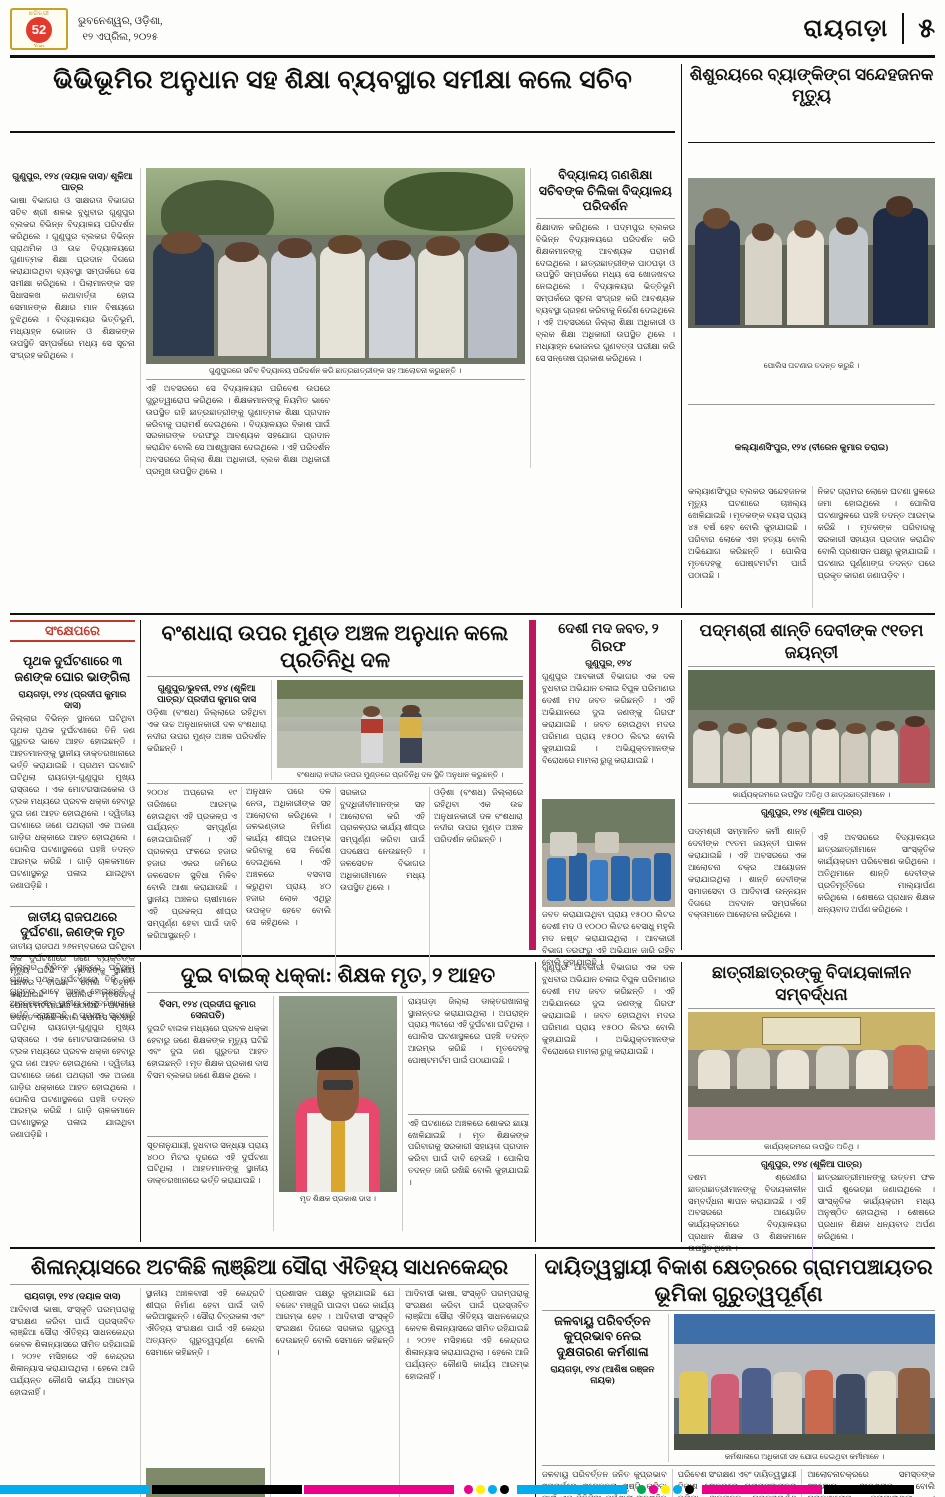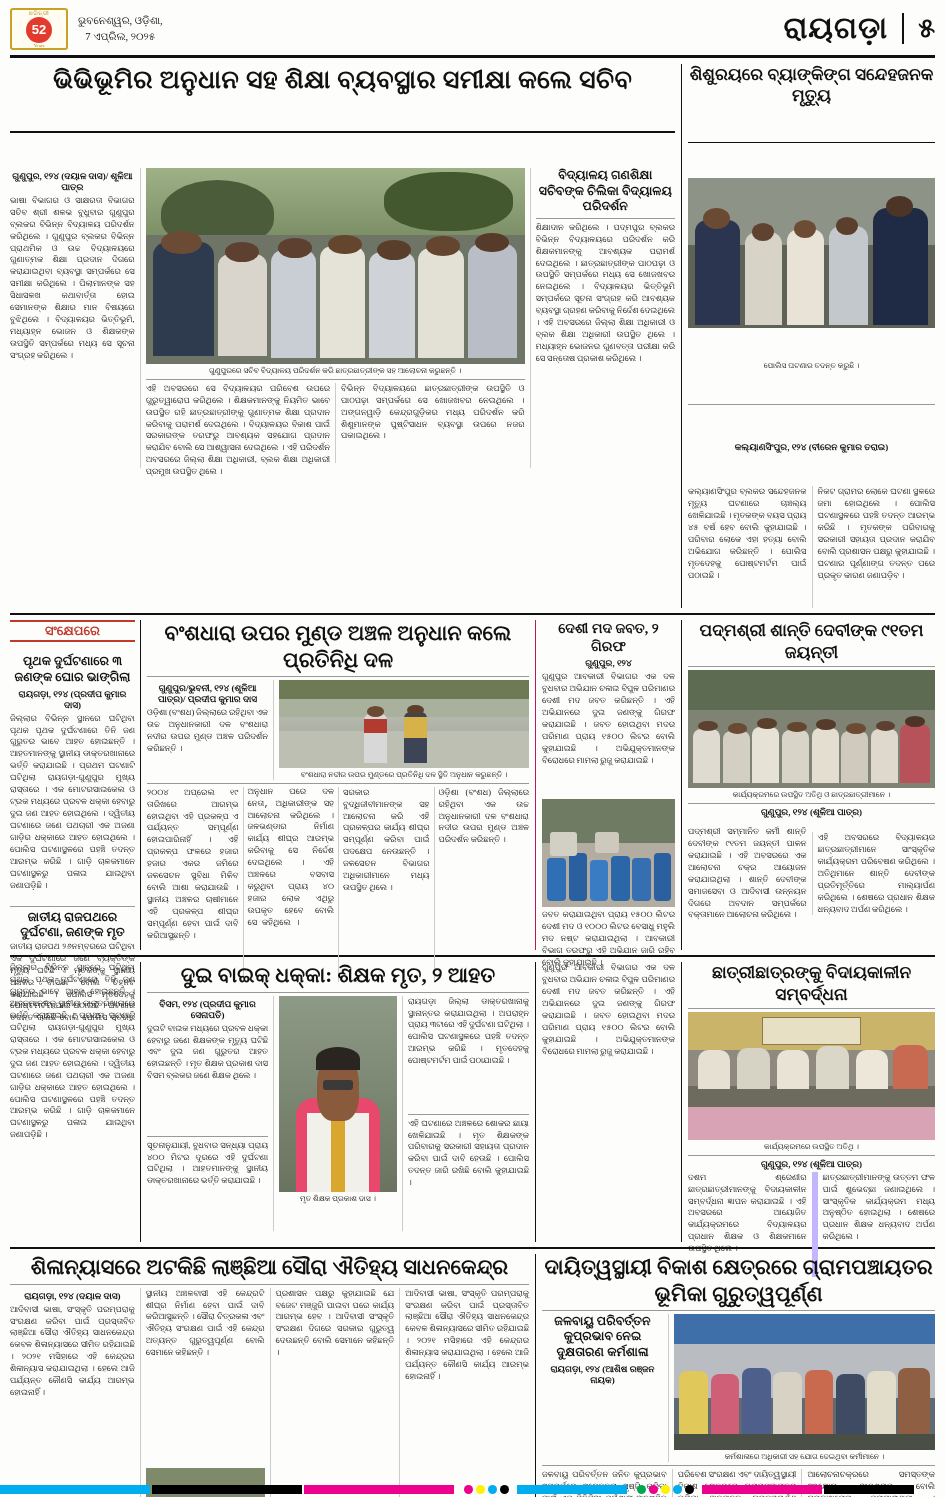--- a/index.html
+++ b/index.html
@@ -23,21 +23,21 @@
   }
   .logo-top { font-size:6px; color:#b8860b; letter-spacing:.5px; }
   .logo-circle {
     width:26px;height:26px;border-radius:50%;background:#e23b2e;color:#fff;
     display:flex;align-items:center;justify-content:center;font-size:13px;font-weight:bold;
     font-family:"Liberation Sans",sans-serif;
   }
   .logo-bottom { font-size:5px; color:#b8860b; }
   .masthead-place { font-size:10.5px; line-height:1.45; text-align:center; }
   .masthead-spacer { flex:1; }
-  .masthead-title { font-size:30px; font-weight:bold; letter-spacing:1px; }
+  .masthead-title { font-size:24px; font-weight:bold; letter-spacing:1px; }
   .masthead-pageno { font-size:27px; font-weight:bold; margin-left:14px; padding-left:14px; border-left:2px solid #111; }
 
   
   .hl { font-weight:bold; text-align:center; line-height:1.25; }
   .hl-xl { font-size:25.5px; letter-spacing:.3px; }
   .hl-lg { font-size:21px; }
   .hl-md { font-size:17px; }
   .hl-sm { font-size:14px; }
   .hl-xs { font-size:12.5px; }
   .dateline { font-size:9px; font-weight:bold; text-align:center; margin:3px 0 2px; }
@@ -68,21 +68,21 @@
 <div class="page">
 
   <div class="masthead">
     <div class="logo-badge">
       <div class="logo-top">ଧରିତ୍ରୀ</div>
       <div class="logo-circle">52</div>
       <div class="logo-bottom">Years</div>
     </div>
     <div class="masthead-place">
       <div>ଭୁବନେଶ୍ୱର, ଓଡ଼ିଶା,</div>
-      <div>7 ଏପ୍ରିଲ, ୨୦୨୫</div>
+      <div>୧୨ ଏପ୍ରିଲ, ୨୦୨୫</div>
     </div>
     <div class="masthead-spacer"></div>
     <div class="masthead-title">ରାୟଗଡ଼ା</div>
     <div class="masthead-pageno">୫</div>
   </div>
 
   <div class="row" style="margin-top:6px;">
 
     <div class="col" style="width:672px; padding-right:6px; border-right:1px solid #111;">
       <div class="hl hl-xl">ଭିଭିଭୂମିର ଅନୁଧାନ ସହ ଶିକ୍ଷା ବ୍ୟବସ୍ଥାର ସମୀକ୍ଷା କଲେ ସଚିବ</div>
@@ -113,21 +113,20 @@
             <div style="position:absolute;left:35%;bottom:54%;width:9%;height:10%;background:#5d4030;border-radius:50%;"></div>
             <div style="position:absolute;left:48%;bottom:56%;width:9%;height:10%;background:#64462f;border-radius:50%;"></div>
             <div style="position:absolute;left:61%;bottom:53%;width:9%;height:10%;background:#5a3e2c;border-radius:50%;"></div>
             <div style="position:absolute;left:74%;bottom:55%;width:9%;height:10%;background:#634530;border-radius:50%;"></div>
             <div style="position:absolute;left:87%;bottom:57%;width:9%;height:10%;background:#573b2a;border-radius:50%;"></div>
           </div>
           <div class="cap">ଗୁଣୁପୁରରେ ସଚିବ ବିଦ୍ୟାଳୟ ପରିଦର୍ଶନ କରି ଛାତ୍ରଛାତ୍ରୀଙ୍କ ସହ ଆଲୋଚନା କରୁଛନ୍ତି ।</div>
           <div class="rule-thin"></div>
           <div class="row" style="height:80px;">
             <div style="width:50%;padding-right:5px;" class="body-text">ଏହି ଅବସରରେ ସେ ବିଦ୍ୟାଳୟର ପରିବେଶ ଉପରେ ଗୁରୁତ୍ୱାରୋପ କରିଥିଲେ । ଶିକ୍ଷକମାନଙ୍କୁ ନିୟମିତ ଭାବେ ଉପସ୍ଥିତ ରହି ଛାତ୍ରଛାତ୍ରୀଙ୍କୁ ଗୁଣାତ୍ମକ ଶିକ୍ଷା ପ୍ରଦାନ କରିବାକୁ ପରାମର୍ଶ ଦେଇଥିଲେ । ବିଦ୍ୟାଳୟର ବିକାଶ ପାଇଁ ସରକାରଙ୍କ ତରଫରୁ ଆବଶ୍ୟକ ସହଯୋଗ ପ୍ରଦାନ କରାଯିବ ବୋଲି ସେ ଆଶ୍ୱାସନା ଦେଇଥିଲେ । ଏହି ପରିଦର୍ଶନ ଅବସରରେ ଜିଲ୍ଲା ଶିକ୍ଷା ଅଧିକାରୀ, ବ୍ଲକ ଶିକ୍ଷା ଅଧିକାରୀ ପ୍ରମୁଖ ଉପସ୍ଥିତ ଥିଲେ ।</div>
-            <div style="width:50%;padding-left:5px;border-left:1px solid #ccc;" class="body-text">ବିଭିନ୍ନ ବିଦ୍ୟାଳୟରେ ଛାତ୍ରଛାତ୍ରୀଙ୍କ ଉପସ୍ଥିତି ଓ ପାଠପଢ଼ା ସମ୍ପର୍କରେ ସେ ଖୋଜଖବର ନେଇଥିଲେ । ଅଙ୍ଗନୱାଡ଼ି କେନ୍ଦ୍ରଗୁଡ଼ିକର ମଧ୍ୟ ପରିଦର୍ଶନ କରି ଶିଶୁମାନଙ୍କ ପୁଷ୍ଟିସାଧନ ବ୍ୟବସ୍ଥା ଉପରେ ନଜର ପକାଇଥିଲେ ।</div>
           </div>
         </div>
 
         <div style="width:146px; padding-left:5px;">
           <div class="hl hl-xs">ବିଦ୍ୟାଳୟ ଗଣଶିକ୍ଷା ସଚିବଙ୍କ ଚିଲିକା ବିଦ୍ୟାଳୟ ପରିଦର୍ଶନ</div>
           <div class="rule-thin"></div>
           <div class="body-text" style="height:225px;overflow:hidden;">ଶିକ୍ଷାଦାନ କରିଥିଲେ । ପଦ୍ମପୁର ବ୍ଲକର ବିଭିନ୍ନ ବିଦ୍ୟାଳୟରେ ପରିଦର୍ଶନ କରି ଶିକ୍ଷକମାନଙ୍କୁ ଆବଶ୍ୟକ ପରାମର୍ଶ ଦେଇଥିଲେ । ଛାତ୍ରଛାତ୍ରୀଙ୍କ ପାଠପଢ଼ା ଓ ଉପସ୍ଥିତି ସମ୍ପର୍କରେ ମଧ୍ୟ ସେ ଖୋଜଖବର ନେଇଥିଲେ । ବିଦ୍ୟାଳୟର ଭିତ୍ତିଭୂମି ସମ୍ପର୍କରେ ସୂଚନା ସଂଗ୍ରହ କରି ଆବଶ୍ୟକ ବ୍ୟବସ୍ଥା ଗ୍ରହଣ କରିବାକୁ ନିର୍ଦ୍ଦେଶ ଦେଇଥିଲେ । ଏହି ଅବସରରେ ଜିଲ୍ଲା ଶିକ୍ଷା ଅଧିକାରୀ ଓ ବ୍ଲକ ଶିକ୍ଷା ଅଧିକାରୀ ଉପସ୍ଥିତ ଥିଲେ । ମଧ୍ୟାହ୍ନ ଭୋଜନର ଗୁଣବତ୍ତା ପରୀକ୍ଷା କରି ସେ ସନ୍ତୋଷ ପ୍ରକାଶ କରିଥିଲେ ।</div>
         </div>
       </div>
     </div>
@@ -166,21 +165,21 @@
     <div style="width:131px;padding-right:5px;border-right:1px solid #111;">
       <div class="sank-head">ସଂକ୍ଷେପରେ</div>
       <div class="hl hl-xs">ପୃଥକ ଦୁର୍ଘଟଣାରେ ୩ ଜଣଙ୍କ ଘୋର ଭାଙ୍ଗିଲା</div>
       <div class="dateline">ରାୟଗଡ଼ା, ୧୨୪ (ପ୍ରଦୀପ କୁମାର ଦାସ)</div>
       <div class="body-text" style="height:190px;overflow:hidden;">ଜିଲ୍ଲାର ବିଭିନ୍ନ ସ୍ଥାନରେ ଘଟିଥିବା ପୃଥକ ପୃଥକ ଦୁର୍ଘଟଣାରେ ତିନି ଜଣ ଗୁରୁତର ଭାବେ ଆହତ ହୋଇଛନ୍ତି । ଆହତମାନଙ୍କୁ ସ୍ଥାନୀୟ ଡାକ୍ତରଖାନାରେ ଭର୍ତ୍ତି କରାଯାଇଛି । ପ୍ରଥମ ଘଟଣାଟି ଘଟିଥିଲା ରାୟଗଡ଼ା-ଗୁଣୁପୁର ମୁଖ୍ୟ ରାସ୍ତାରେ । ଏକ ମୋଟରସାଇକେଲ ଓ ଟ୍ରକ ମଧ୍ୟରେ ପ୍ରବଳ ଧକ୍କା ହେବାରୁ ଦୁଇ ଜଣ ଆହତ ହୋଇଥିଲେ । ଦ୍ୱିତୀୟ ଘଟଣାରେ ଜଣେ ପଥଚାରୀ ଏକ ଅଜଣା ଗାଡ଼ିର ଧକ୍କାରେ ଆହତ ହୋଇଥିଲେ । ପୋଲିସ ଘଟଣାସ୍ଥଳରେ ପହଞ୍ଚି ତଦନ୍ତ ଆରମ୍ଭ କରିଛି । ଗାଡ଼ି ଚାଳକମାନେ ଘଟଣାସ୍ଥଳରୁ ପଳାଇ ଯାଇଥିବା ଜଣାପଡ଼ିଛି ।</div>
       <div class="rule-thin"></div>
       <div class="hl hl-xs">ଜାତୀୟ ରାଜପଥରେ ଦୁର୍ଘଟଣା, ଜଣଙ୍କ ମୃତ</div>
       <div class="body-text" style="height:80px;overflow:hidden;">ଜାତୀୟ ରାଜପଥ ୨୬ନମ୍ବରରେ ଘଟିଥିବା ଏକ ଦୁର୍ଘଟଣାରେ ଜଣେ ବ୍ୟକ୍ତିଙ୍କ ମୃତ୍ୟୁ ଘଟିଛି । ମୃତକଙ୍କୁ ସ୍ଥାନୀୟ ଅଞ୍ଚଳର ବାସିନ୍ଦା ବୋଲି ଚିହ୍ନଟ କରାଯାଇଛି । ପୋଲିସ ମୃତଦେହକୁ ପୋଷ୍ଟମର୍ଟମ ପାଇଁ ପଠାଇଛି । ଘଟଣାର ତଦନ୍ତ ଚାଲିଛି ବୋଲି ପୋଲିସ ସୂତ୍ରରୁ ଜଣାପଡ଼ିଛି । ଏହି ଘଟଣାରେ ଅଞ୍ଚଳରେ ଶୋକର ଛାୟା ଖେଳିଯାଇଛି ।</div>
     </div>
 
-    <div style="width:395px;padding:0 6px;border-right:1px solid #be185d;">
+    <div style="width:395px;padding:0 6px;border-right:7px solid #be185d;">
       <div class="hl hl-lg">ବଂଶଧାରା ଉପର ମୁଣ୍ଡ ଅଞ୍ଚଳ ଅନୁଧାନ କଲେ ପ୍ରତିନିଧି ଦଳ</div>
       <div class="rule-thin"></div>
       <div class="row">
         <div style="width:33%;padding-right:5px;">
           <div class="dateline">ଗୁଣୁପୁର/ଭୁବନୀ, ୧୨୪ (ଶୂଳିଆ ପାତ୍ର)/ ପ୍ରଦୀପ କୁମାର ଦାସ</div>
           <div class="body-text" style="height:62px;overflow:hidden;">ଓଡ଼ିଶା (ବଂଶଧ) ଜିଲ୍ଲାରେ ରହିଥିବା ଏକ ଉଚ୍ଚ ଅନୁଧାନକାରୀ ଦଳ ବଂଶଧାରା ନଦୀର ଉପର ମୁଣ୍ଡ ଅଞ୍ଚଳ ପରିଦର୍ଶନ କରିଛନ୍ତି ।</div>
         </div>
         <div style="width:67%;padding-left:5px;border-left:1px solid #ccc;">
           <div class="photo" style="width:100%;height:88px;background:linear-gradient(#c7cbc2 0%,#b5b9ae 40%,#9a9c8f 100%);">
             <div style="position:absolute;left:0;top:0;width:100%;height:22%;background:#6d7a55;"></div>
@@ -312,21 +311,21 @@
         <div style="position:absolute;left:36%;bottom:40%;width:13%;height:30%;background:#e8e3d4;border-radius:10px 10px 0 0;"></div>
         <div style="position:absolute;left:52%;bottom:40%;width:13%;height:33%;background:#dad6c8;border-radius:10px 10px 0 0;"></div>
         <div style="position:absolute;left:68%;bottom:40%;width:13%;height:30%;background:#ece7d8;border-radius:10px 10px 0 0;"></div>
         <div style="position:absolute;left:83%;bottom:40%;width:14%;height:34%;background:#c86a52;border-radius:10px 10px 0 0;"></div>
       </div>
       <div class="cap">କାର୍ଯ୍ୟକ୍ରମରେ ଉପସ୍ଥିତ ଅତିଥି ।</div>
       <div class="rule-thin"></div>
       <div class="dateline">ଗୁଣୁପୁର, ୧୨୪ (ଶୂଳିଆ ପାତ୍ର)</div>
       <div class="row" style="height:105px;">
         <div style="width:50%;padding-right:5px;" class="body-text">ଦଶମ ଶ୍ରେଣୀର ଛାତ୍ରଛାତ୍ରୀମାନଙ୍କୁ ବିଦାୟକାଳୀନ ସମ୍ବର୍ଦ୍ଧନା ଜ୍ଞାପନ କରାଯାଇଛି । ଏହି ଅବସରରେ ଆୟୋଜିତ କାର୍ଯ୍ୟକ୍ରମରେ ବିଦ୍ୟାଳୟର ପ୍ରଧାନ ଶିକ୍ଷକ ଓ ଶିକ୍ଷକମାନେ ଉପସ୍ଥିତ ଥିଲେ ।</div>
-        <div style="width:50%;padding-left:5px;border-left:6px solid #c4b5fd;" class="body-text">ଛାତ୍ରଛାତ୍ରୀମାନଙ୍କୁ ଉତ୍ତମ ଫଳ ପାଇଁ ଶୁଭେଚ୍ଛା ଜଣାଇଥିଲେ । ସାଂସ୍କୃତିକ କାର୍ଯ୍ୟକ୍ରମ ମଧ୍ୟ ଅନୁଷ୍ଠିତ ହୋଇଥିଲା । ଶେଷରେ ପ୍ରଧାନ ଶିକ୍ଷକ ଧନ୍ୟବାଦ ଅର୍ପଣ କରିଥିଲେ ।</div>
+        <div style="width:50%;padding-left:5px;border-left:1px solid #c4b5fd;" class="body-text">ଛାତ୍ରଛାତ୍ରୀମାନଙ୍କୁ ଉତ୍ତମ ଫଳ ପାଇଁ ଶୁଭେଚ୍ଛା ଜଣାଇଥିଲେ । ସାଂସ୍କୃତିକ କାର୍ଯ୍ୟକ୍ରମ ମଧ୍ୟ ଅନୁଷ୍ଠିତ ହୋଇଥିଲା । ଶେଷରେ ପ୍ରଧାନ ଶିକ୍ଷକ ଧନ୍ୟବାଦ ଅର୍ପଣ କରିଥିଲେ ।</div>
       </div>
     </div>
   </div>
 
   <div class="rule" style="border-top-width:2px;margin:5px 0;"></div>
 
   <div class="row" style="height:370px;">
 
     <div style="width:526px;padding-right:6px;border-right:1px solid #111;">
       <div class="hl hl-lg">ଶିଳାନ୍ୟାସରେ ଅଟକିଛି ଲାଞ୍ଛିଆ ସୌରା ଐତିହ୍ୟ ସାଧନକେନ୍ଦ୍ର</div>

